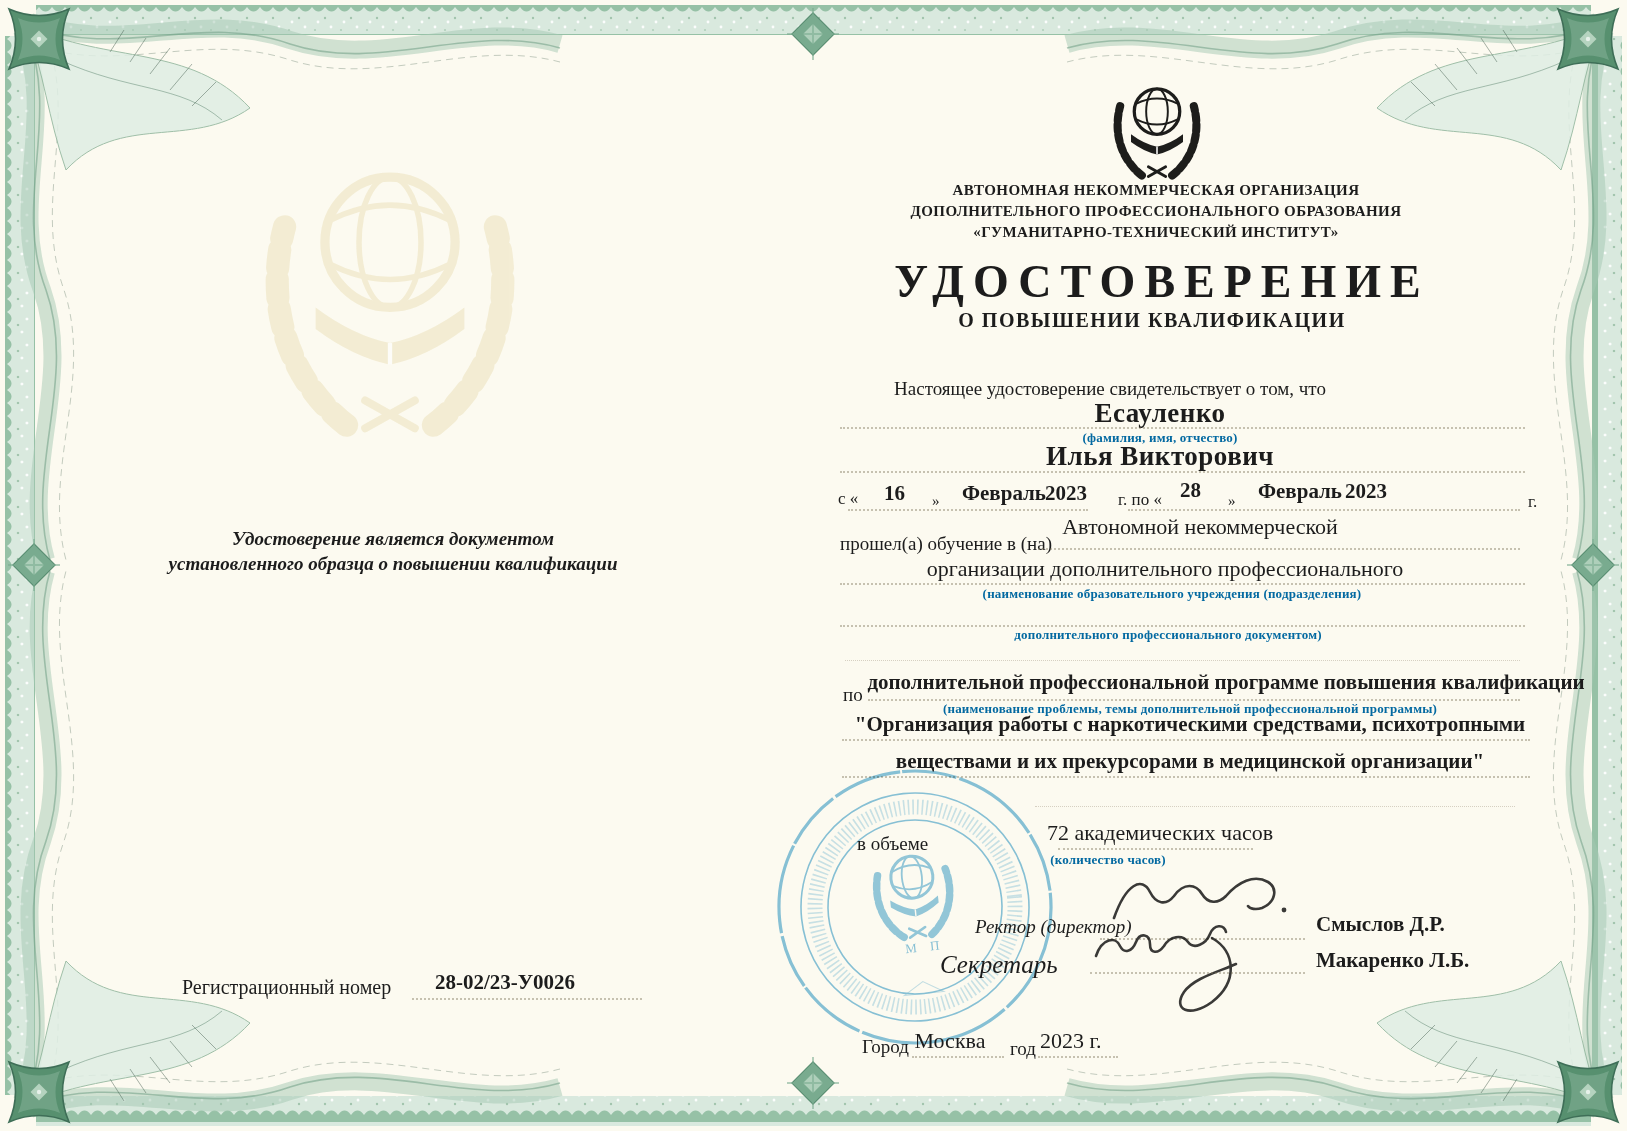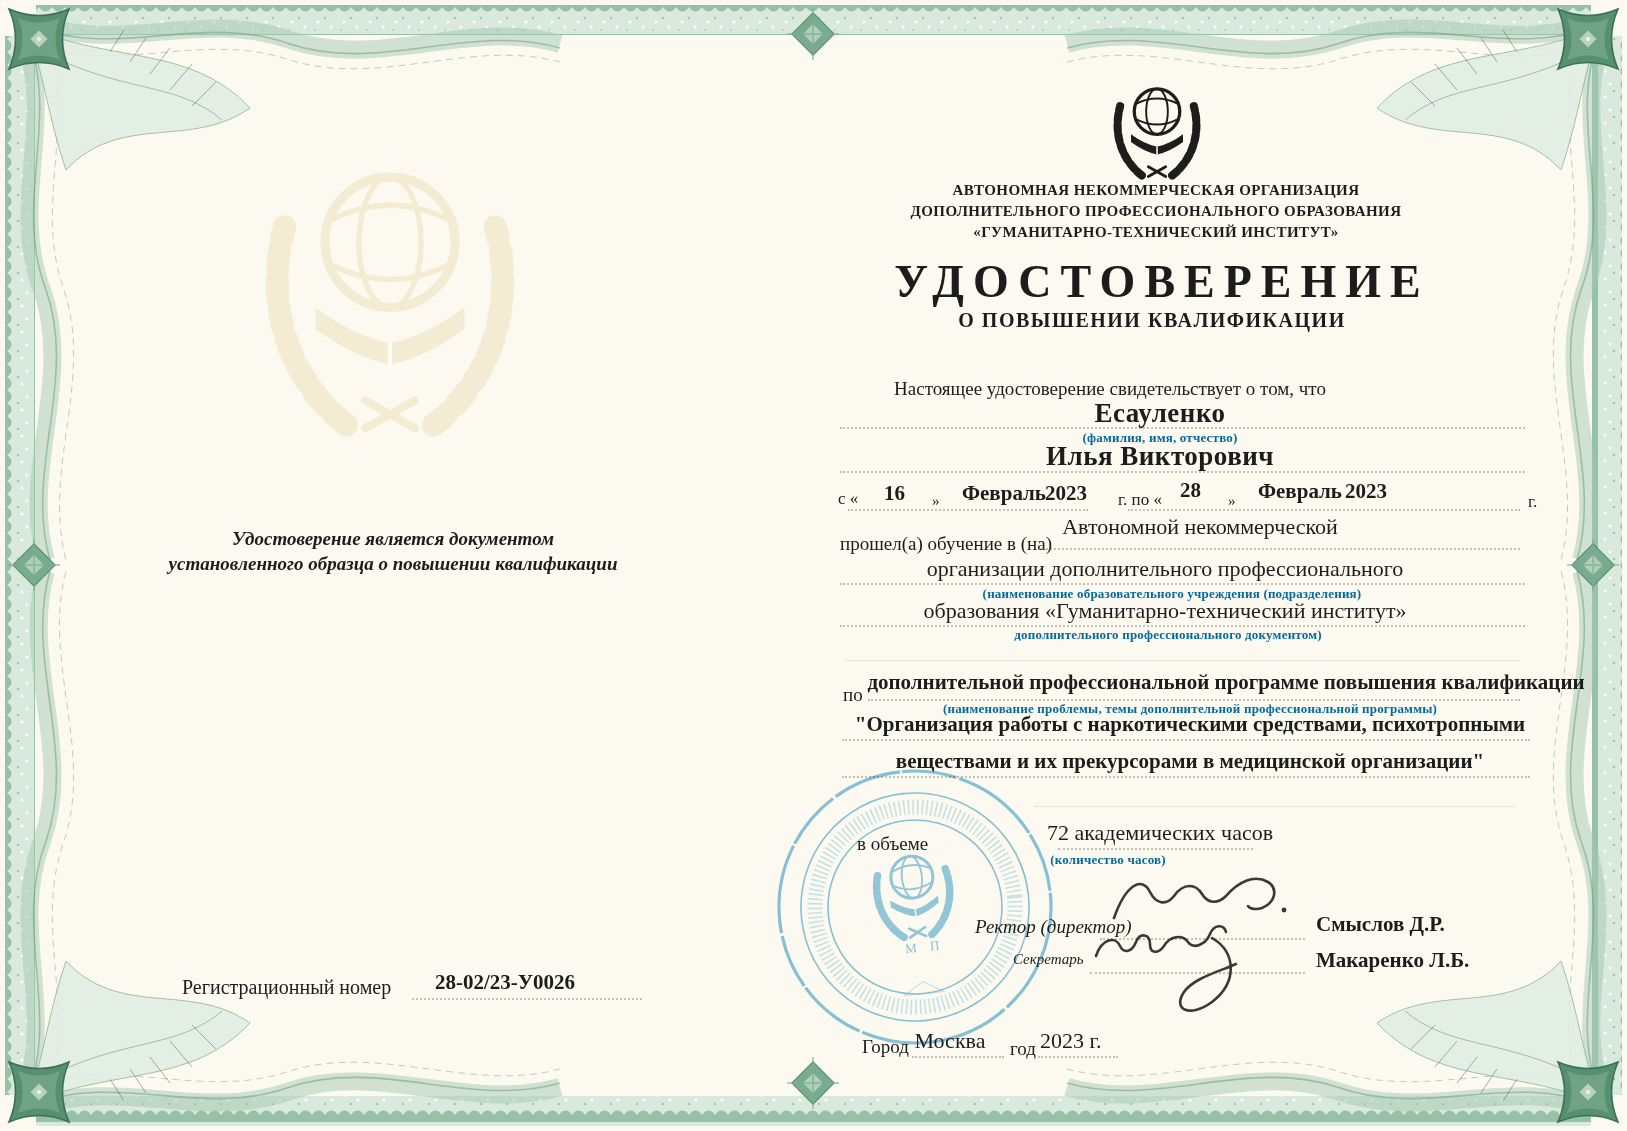--- a/index.html
+++ b/index.html
@@ -165,21 +165,20 @@
   <div class="t body-txt" style="left:1528px;top:492px;font-size:17px;">г.</div>
   <div class="fill-line" style="left:848px;top:509px;width:240px;"></div>
   <div class="fill-line" style="left:1128px;top:509px;width:392px;"></div>
 
   <div class="t c val" style="left:1200px;top:514px;">Автономной некоммерческой</div>
   <div class="t body-txt" style="left:840px;top:533px;">прошел(а) обучение в (на)</div>
   <div class="fill-line" style="left:1038px;top:548px;width:482px;"></div>
   <div class="t c val" style="left:1165px;top:556px;">организации дополнительного профессионального</div>
   <div class="fill-line" style="left:840px;top:583px;width:685px;"></div>
   <div class="t c hint" style="left:1172px;top:587px;">(наименование образовательного учреждения (подразделения)</div>
-  <div class="t c val" style="left:1165px;top:598px;">образования «Гуманитарно-технический институт»</div>
   <div class="fill-line" style="left:840px;top:625px;width:685px;"></div>
   <div class="t c hint" style="left:1168px;top:628px;">дополнительного профессионального документом)</div>
 
   <div class="fill-line lt" style="left:845px;top:660px;width:675px;"></div>
   <div class="t body-txt" style="left:843px;top:684px;">по</div>
   <div class="t c val-sm" style="left:1198px;top:670px;margin-left:28px;">дополнительной профессиональной программе повышения квалификации</div>
   <div class="fill-line" style="left:868px;top:699px;width:652px;"></div>
   <div class="t c hint" style="left:1190px;top:702px;">(наименование проблемы, темы дополнительной профессиональной программы)</div>
   <div class="t c val-sm" style="left:1190px;top:712px;">"Организация работы с наркотическими средствами, психотропными</div>
   <div class="fill-line" style="left:842px;top:739px;width:688px;"></div>
@@ -207,21 +206,21 @@
   </div>
 
   <div class="t it" style="left:975px;top:916px;font-size:19px;">Ректор (директор)</div>
   <svg class="abs sig" style="left:1108px;top:862px;" width="195" height="70" viewBox="0 0 195 70">
     <path d="M6,56 C18,22 34,14 42,30 C48,42 58,44 66,34 C76,20 88,22 94,32 C100,42 110,42 118,34 C130,20 146,12 160,20 C170,26 168,40 154,46 C148,48 142,47 140,44" fill="none" stroke="#1f1f1f" stroke-width="2.6" stroke-linecap="round" opacity=".88"></path>
     <circle cx="176" cy="48" r="2.4" fill="#1f1f1f" opacity=".88"></circle>
   </svg>
   <div class="t b" style="left:1316px;top:912px;font-size:21px;">Смыслов Д.Р.</div>
   <div class="fill-line" style="left:1100px;top:938px;width:205px;"></div>
 
-  <div class="t it" style="left:1013px;top:951px;font-size:15px;">Секретарь</div>
+  <div class="t it" style="left:940px;top:951px;font-size:25px;">Секретарь</div>
   <svg class="abs sig" style="left:1090px;top:898px;" width="215" height="130" viewBox="0 0 215 130">
     <path d="M6,58 C12,40 26,38 30,48 C34,56 42,54 46,44 C50,34 60,36 60,46 C60,56 68,56 74,48 C80,38 92,36 98,44 C104,52 116,46 120,36 C124,26 134,26 136,34" fill="none" stroke="#1f1f1f" stroke-width="2.6" stroke-linecap="round" opacity=".88"></path>
     <path d="M122,40 C146,54 148,84 122,104 C100,120 82,112 94,94 C104,80 128,74 146,66" fill="none" stroke="#1f1f1f" stroke-width="2.6" stroke-linecap="round" opacity=".88"></path>
   </svg>
   <div class="t b" style="left:1316px;top:948px;font-size:21px;">Макаренко Л.Б.</div>
   <div class="fill-line" style="left:1090px;top:972px;width:215px;"></div>
 
   <div class="t body-txt" style="left:862px;top:1036px;">Город</div>
   <div class="t c val" style="left:950px;top:1028px;">Москва</div>
   <div class="fill-line" style="left:912px;top:1056px;width:92px;"></div>

